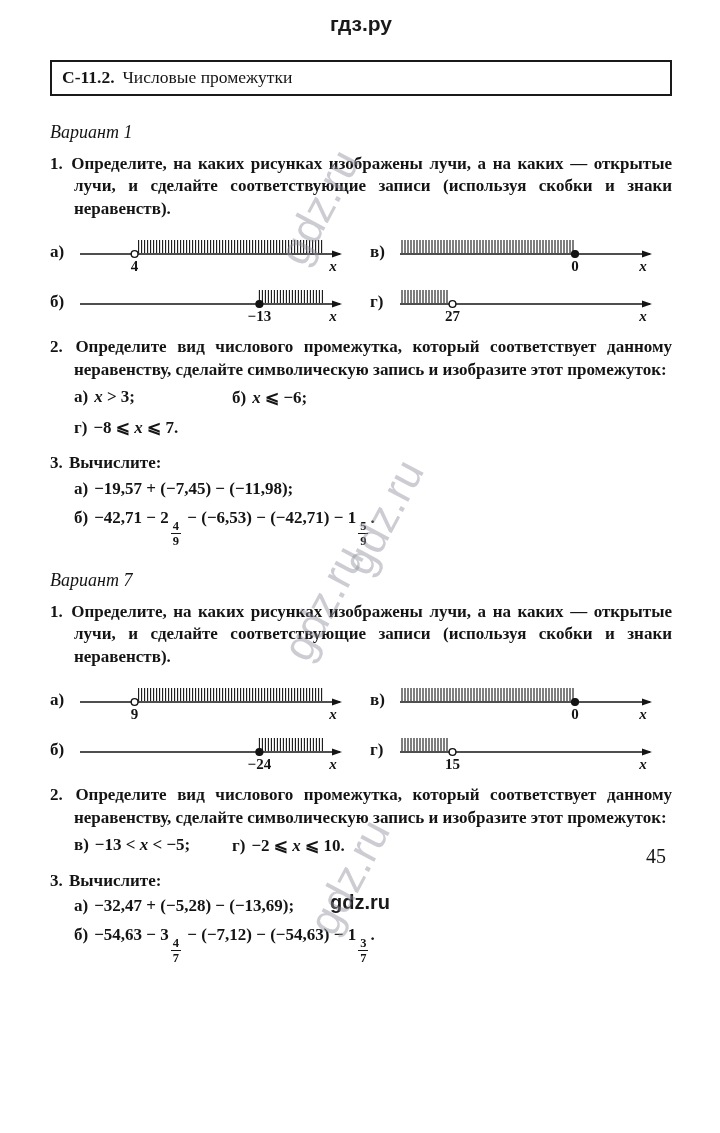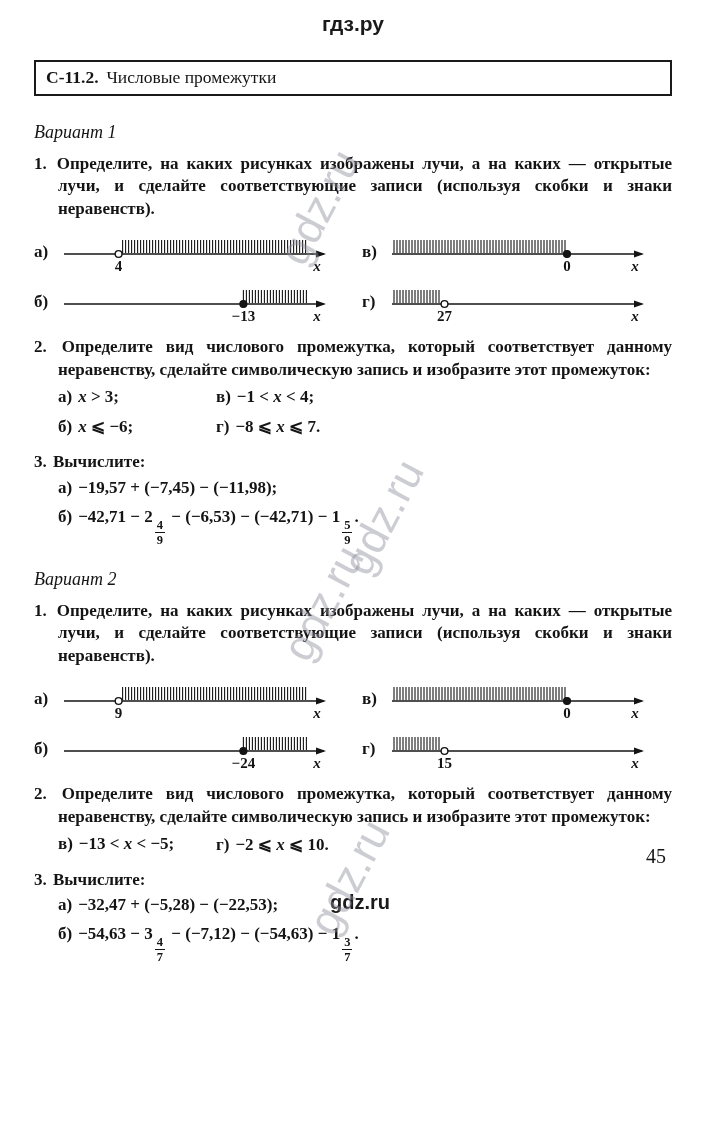--- a/index.html
+++ b/index.html
@@ -4,21 +4,21 @@
 <style>
   * { margin:0; padding:0; box-sizing:border-box; }
   html,body { background:#ffffff; }
   body {
     width:720px; height:1133px;
     font-family:"Liberation Serif", serif;
     color:#141414;
     position:relative;
     overflow:hidden;
   }
-  .page { position:relative; width:720px; height:926px; padding:8px 48px 0 34px; background:#fff; }
+  .page { position:relative; width:720px; height:926px; padding:8px 48px 0 50px; background:#fff; }
 
   .site-header {
     text-align:center;
     font-family:"Liberation Sans", sans-serif;
     font-weight:bold; font-size:21px; color:#1a1a1a;
     padding-top:4px;
   }
 
   .title-box {
     border:2px solid #1a1a1a;
@@ -315,41 +315,40 @@
             <text x="56.5" y="43" text-anchor="middle" class="pt-label">27</text>
             <text x="247" y="43" text-anchor="middle" class="ax-label">x</text>
           </svg>
       </div>
     </div>
 
     <p class="prob"><b class="pnum">2.</b> <span>Определите вид числового промежутка, который соответствует данному неравенству, сделайте символическую запись и изобразите этот промежуток:</span></p>
 
     <div class="ineq-grid">
       <div class="ineq-item"><b class="ikey">а)</b><span class="expr"><span class="it">x</span> &gt; 3;</span></div>
-      <div class="ineq-item"><b class="ikey">в)</b><span class="expr">−1 &lt; <span class="it">x</span> &lt; 4;</span></div>
       <div class="ineq-item"><b class="ikey">б)</b><span class="expr"><span class="it">x</span> ⩽ −6;</span></div>
       <div class="ineq-item"><b class="ikey">г)</b><span class="expr">−8 ⩽ <span class="it">x</span> ⩽ 7.</span></div>
     </div>
 
     <p class="prob"><b class="pnum">3.</b> <span>Вычислите:</span></p>
 
     <div class="calc-list">
       <div class="calc-item"><b class="ikey">а)</b><span class="expr">−19,57 + (−7,45) − (−11,98);</span></div>
       <div class="calc-item"><b class="ikey">б)</b><span class="expr">−42,71 − 2<span class="frac">
               <span class="fnum">4</span>
               <span class="fden">9</span>
             </span> − (−6,53) − (−42,71) − 1<span class="frac">
               <span class="fnum">5</span>
               <span class="fden">9</span>
             </span>.</span></div>
     </div>
   </section>
 
   <section class="variant">
-    <h3 class="variant-name">Вариант 2</h3>
+    <h3 class="variant-name">Вариант 7</h3>
 
     <p class="prob"><b class="pnum">1.</b> <span>Определите, на каких рисунках изображены лучи, а на каких — открытые лучи, и сделайте соответствующие записи (используя скобки и знаки неравенств).</span></p>
 
     <div class="figures">
       <div class="fig">
         <span class="fig-key">а)</span>
         <svg class="numline" width="272" height="48">
             <line x1="62.6" y1="25" x2="62.6" y2="12" stroke="#141414" stroke-width="1.1"></line>
             <line x1="65.6" y1="25" x2="65.6" y2="12" stroke="#141414" stroke-width="1.1"></line>
             <line x1="68.6" y1="25" x2="68.6" y2="12" stroke="#141414" stroke-width="1.1"></line>
@@ -550,21 +549,21 @@
     <p class="prob"><b class="pnum">2.</b> <span>Определите вид числового промежутка, который соответствует данному неравенству, сделайте символическую запись и изобразите этот промежуток:</span></p>
 
     <div class="ineq-grid">
       <div class="ineq-item"><b class="ikey">в)</b><span class="expr">−13 &lt; <span class="it">x</span> &lt; −5;</span></div>
       <div class="ineq-item"><b class="ikey">г)</b><span class="expr">−2 ⩽ <span class="it">x</span> ⩽ 10.</span></div>
     </div>
 
     <p class="prob"><b class="pnum">3.</b> <span>Вычислите:</span></p>
 
     <div class="calc-list">
-      <div class="calc-item"><b class="ikey">а)</b><span class="expr">−32,47 + (−5,28) − (−22,53);</span></div>
+      <div class="calc-item"><b class="ikey">а)</b><span class="expr">−32,47 + (−5,28) − (−13,69);</span></div>
       <div class="calc-item"><b class="ikey">б)</b><span class="expr">−54,63 − 3<span class="frac">
               <span class="fnum">4</span>
               <span class="fden">7</span>
             </span> − (−7,12) − (−54,63) − 1<span class="frac">
               <span class="fnum">3</span>
               <span class="fden">7</span>
             </span>.</span></div>
     </div>
   </section>
 

